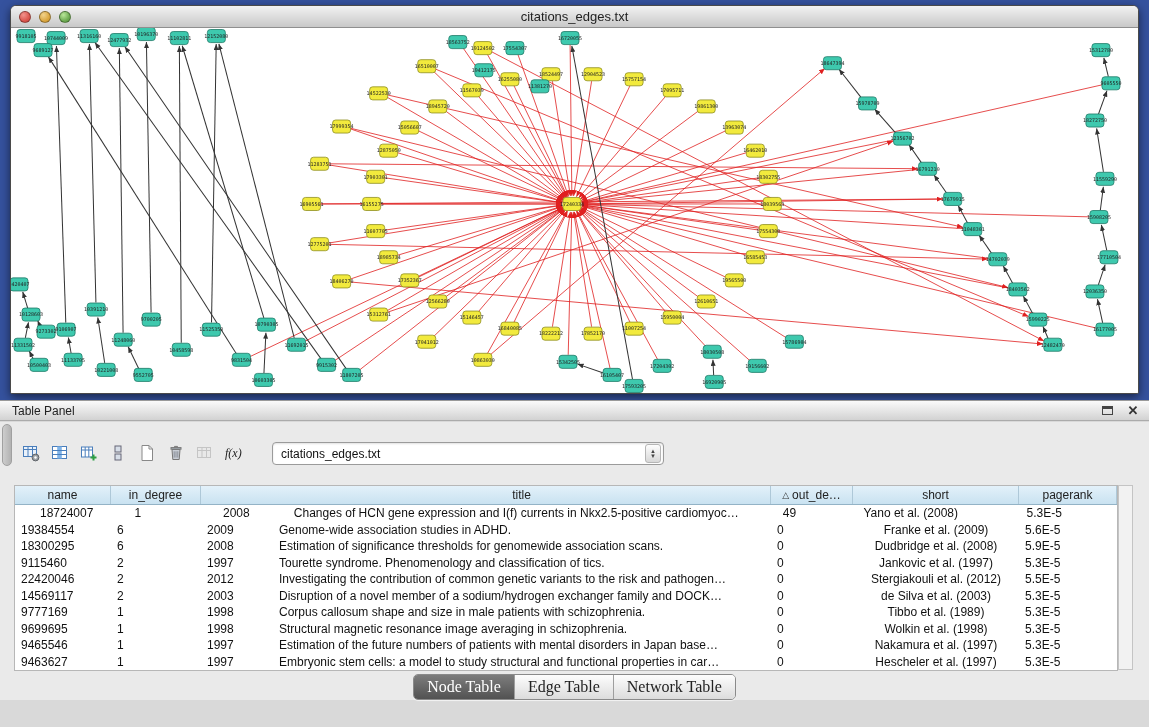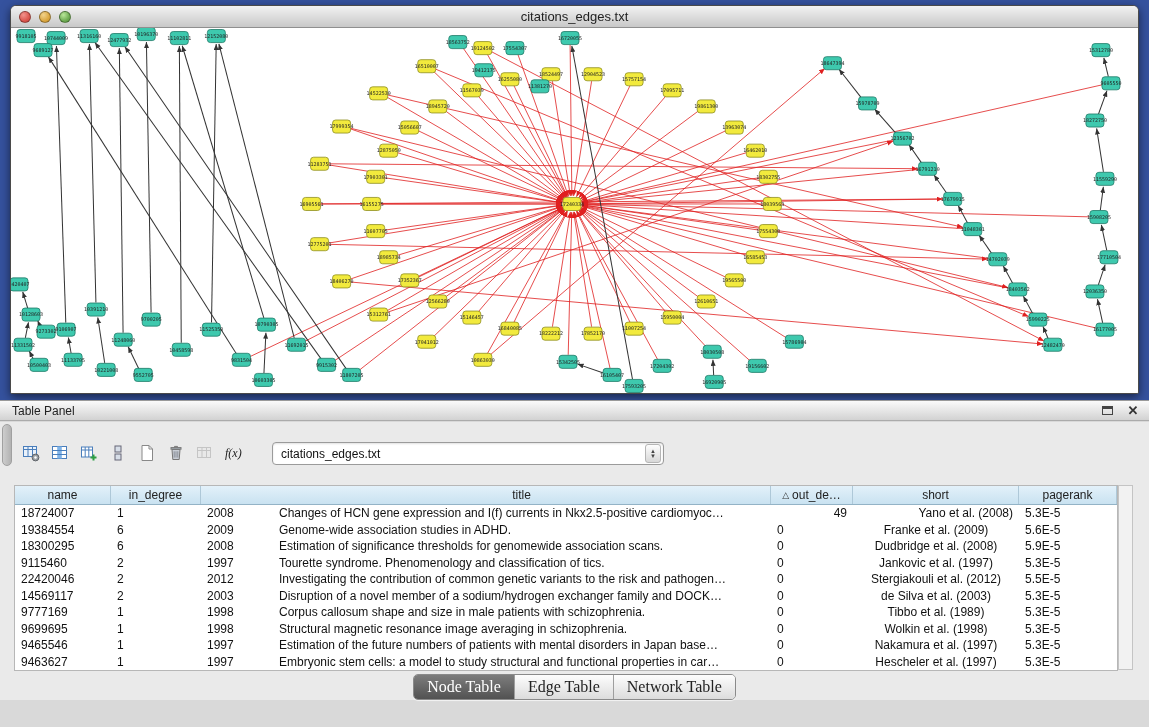--- a/index.html
+++ b/index.html
@@ -727,26 +727,26 @@
           </div>
           <div class="th" style="width: 166px;">
             <span>short</span>
           </div>
           <div class="th" style="width: 98px;">
             <span>pagerank</span>
           </div>
         </div>
       <div id="tbl-body">
           <div class="tr">
-            <div class="td" style="width: 96px; text-align: left;">18724007</div>
+            <div class="td" style="width: 96px; text-align: left; margin-left: 19px;">18724007</div>
             <div class="td" style="width: 90px; text-align: left;">1</div>
             <div class="td" style="width: 72px; text-align: left;">2008</div>
             <div class="td" style="width: 498px; text-align: left;">Changes of HCN gene expression and I(f) currents in Nkx2.5-positive cardiomyoc…</div>
-            <div class="td" style="width: 82px; text-align: right;">49</div>
-            <div class="td" style="width: 166px; text-align: right;">Yano et al. (2008)</div>
+            <div class="td" style="width: 82px; text-align: left;">49</div>
+            <div class="td" style="width: 166px; text-align: left;">Yano et al. (2008)</div>
             <div class="td" style="width: 98px; text-align: left;">5.3E-5</div>
           </div>
           <div class="tr">
             <div class="td" style="width: 96px; text-align: left;">19384554</div>
             <div class="td" style="width: 90px; text-align: left;">6</div>
             <div class="td" style="width: 72px; text-align: left;">2009</div>
             <div class="td" style="width: 498px; text-align: left;">Genome-wide association studies in ADHD.</div>
             <div class="td" style="width: 82px; text-align: left;">0</div>
             <div class="td" style="width: 166px; text-align: center;">Franke et al. (2009)</div>
             <div class="td" style="width: 98px; text-align: left;">5.6E-5</div>

